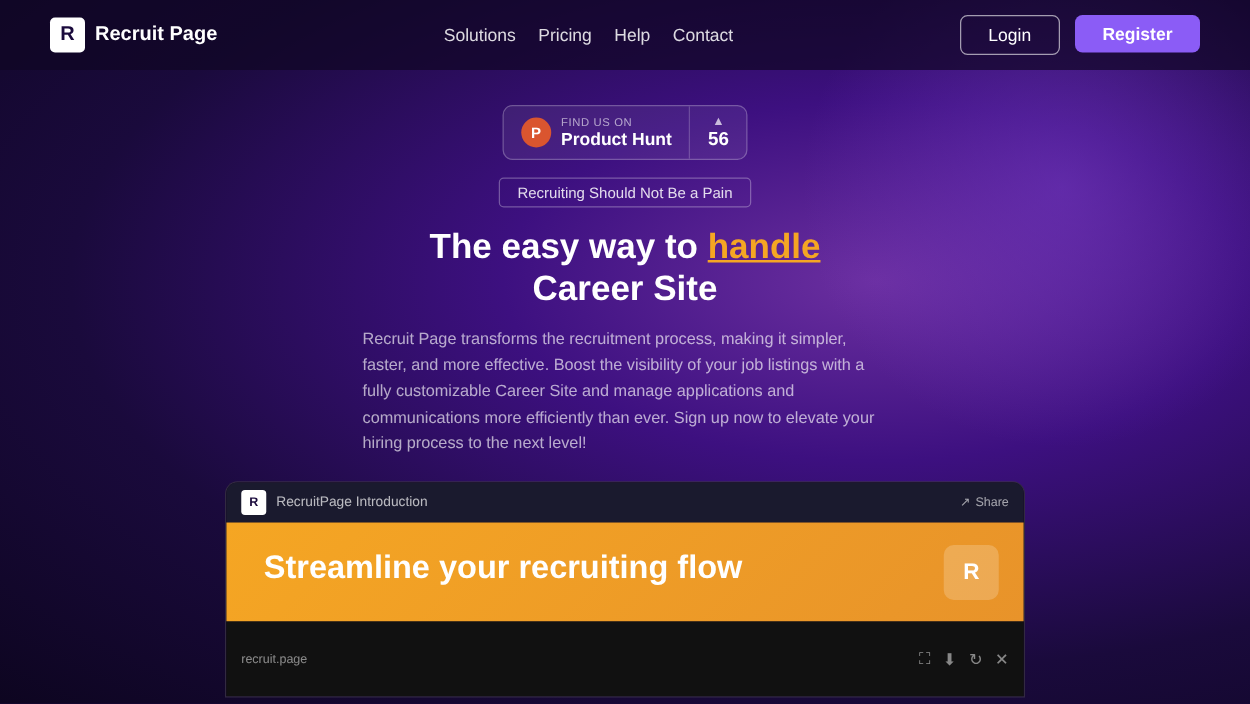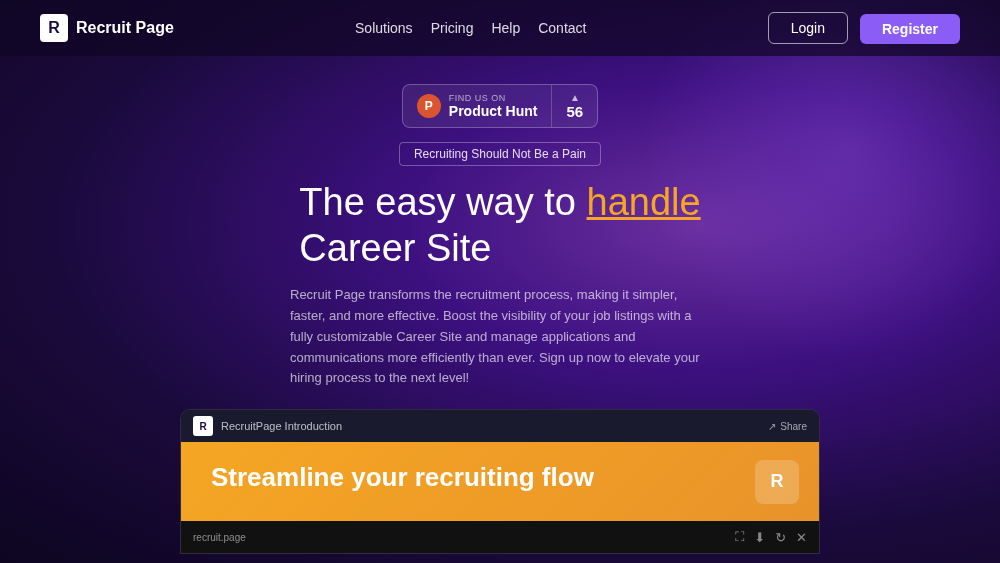--- a/index.html
+++ b/index.html
@@ -68,21 +68,21 @@
       gap: 18px;
     }
     .nav-link {
       color: rgba(255,255,255,0.85);
       font-size: 14px;
       cursor: pointer;
       text-decoration: none;
     }
     .nav-actions {
       display: flex;
-      align-items: flex-end;
+      align-items: flex-start;
       gap: 12px;
     }
     .btn-login {
       background: transparent;
       border: 1px solid rgba(255,255,255,0.6);
       color: white;
       padding: 7px 22px;
       border-radius: 6px;
       font-size: 14px;
       cursor: pointer;
@@ -175,23 +175,24 @@
       border: 1px solid rgba(255,255,255,0.3);
       border-radius: 4px;
       padding: 4px 14px;
       color: rgba(255,255,255,0.85);
       font-size: 12px;
     }
 
     
     .hero-headline {
       margin-top: 14px;
-      color: white;
-      font-size: 38px;
-      font-weight: 400;
+      text-align: center;
+      color: white;
+      font-size: 28px;
+      font-weight: 700;
       line-height: 1.2;
     }
     .hero-headline .highlight {
       color: #f5a623;
       text-decoration: underline;
       text-decoration-color: #f5a623;
     }
 
     
     .hero-sub {
@@ -287,21 +288,21 @@
       font-size: 18px;
       font-weight: 900;
     }
 
     
     .video-controls {
       background: #111;
       display: flex;
       align-items: center;
       justify-content: space-between;
-      padding: 8px 12px;
+      padding: 22px 12px;
     }
     .video-url {
       color: rgba(255,255,255,0.5);
       font-size: 10px;
     }
     .video-ctrl-icons {
       display: flex;
       gap: 10px;
       align-items: center;
     }

